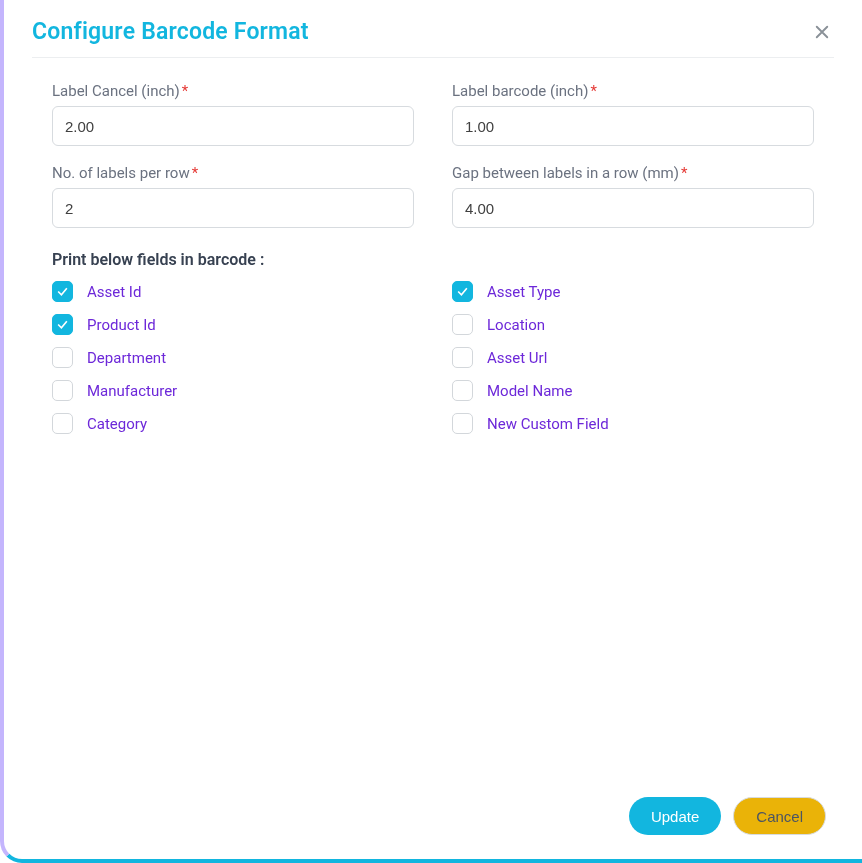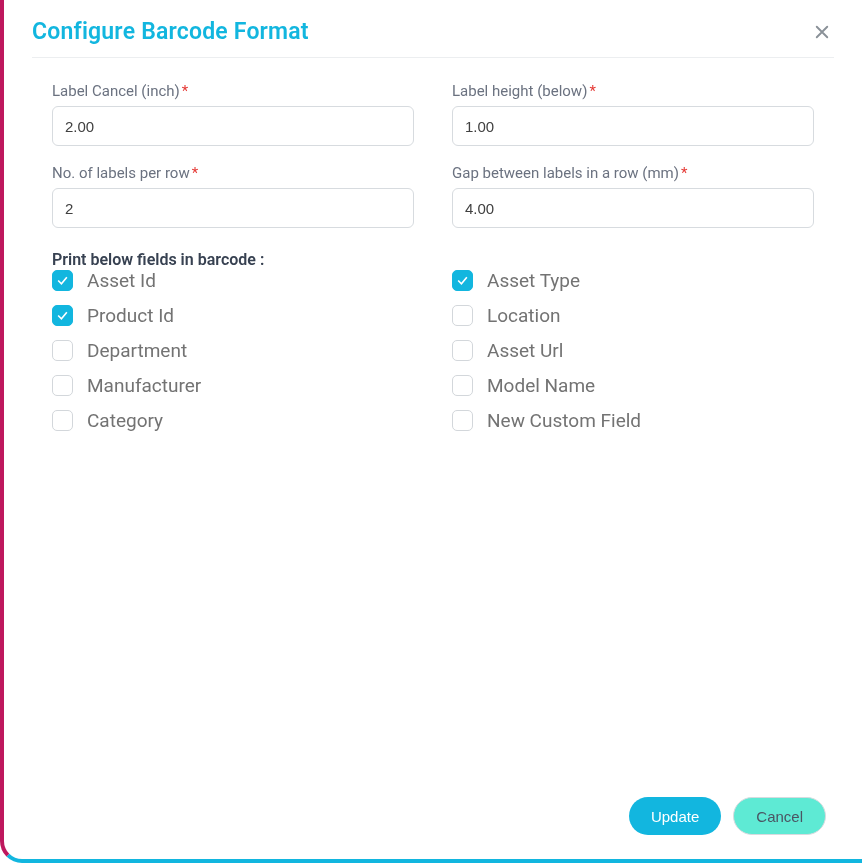--- a/index.html
+++ b/index.html
@@ -7,21 +7,21 @@
     margin: 0; padding: 0;
     font-family: -apple-system, BlinkMacSystemFont, "Segoe UI", Roboto, "Helvetica Neue", Arial, sans-serif;
     background: #fff;
     width: 862px; height: 863px;
     overflow: hidden;
   }
   .modal {
     position: relative;
     width: 862px; height: 863px;
     background: #fff;
-    border-left: 4px solid #be185d;
+    border-left: 4px solid #c4b5fd;
     border-bottom: 4px solid #12b6df;
     border-bottom-left-radius: 22px;
     display: flex;
     flex-direction: column;
   }
   .modal-header {
     display: flex;
     align-items: center;
     justify-content: space-between;
     padding: 18px 28px 12px 28px;
@@ -71,21 +71,21 @@
     padding: 0 12px;
     font-size: 15px;
     color: #404040;
     outline: none;
   }
   .section-label {
     font-size: 16px;
     font-weight: 600;
     color: #374151;
     margin-top: 22px;
-    margin-bottom: 0;
+    margin-bottom: 12px;
   }
   .checkbox-grid {
     display: grid;
     grid-template-columns: 1fr 1fr;
     column-gap: 38px;
     row-gap: 12px;
   }
   .check-item {
     display: flex;
     align-items: center;
@@ -106,22 +106,22 @@
     background: #12b6df;
     border-color: #12b6df;
   }
   .chk svg {
     width: 13px; height: 13px;
     stroke: #fff; stroke-width: 3; fill: none;
     display: none;
   }
   .chk.checked svg { display: block; }
   .check-label {
-    font-size: 19px;
-    color: #737373;
+    font-size: 15px;
+    color: #6d28d9;
     cursor: pointer;
   }
   .modal-footer {
     display: flex;
     justify-content: flex-end;
     gap: 12px;
     padding: 20px 36px 24px 36px;
   }
   .btn {
     height: 38px;
@@ -133,21 +133,21 @@
     border: none;
     display: inline-flex;
     align-items: center;
     justify-content: center;
   }
   .btn-primary {
     background: #12b6df;
     color: #fff;
   }
   .btn-secondary {
-    background: #5eead4;
+    background: #eab308;
     color: #4b5563;
     border: 1px solid #d7dbdf;
   }
 </style>
 </head>
 <body>
 
 <div class="modal">
 
   <div class="modal-header">
@@ -164,21 +164,21 @@
   <div class="modal-body">
 
     <div class="form-grid">
 
       <div class="form-field">
         <label><span>Label Cancel (inch)</span><span class="req">*</span></label>
         <input type="text" value="2.00" style="">
       </div>
 
       <div class="form-field">
-        <label><span>Label height (below)</span><span class="req">*</span></label>
+        <label><span>Label barcode (inch)</span><span class="req">*</span></label>
         <input type="text" value="1.00" style="">
       </div>
 
       <div class="form-field">
         <label><span>No. of labels per row</span><span class="req">*</span></label>
         <input type="text" value="2" style="">
       </div>
 
       <div class="form-field">
         <label><span>Gap between labels in a row (mm)</span><span class="req">*</span></label>

